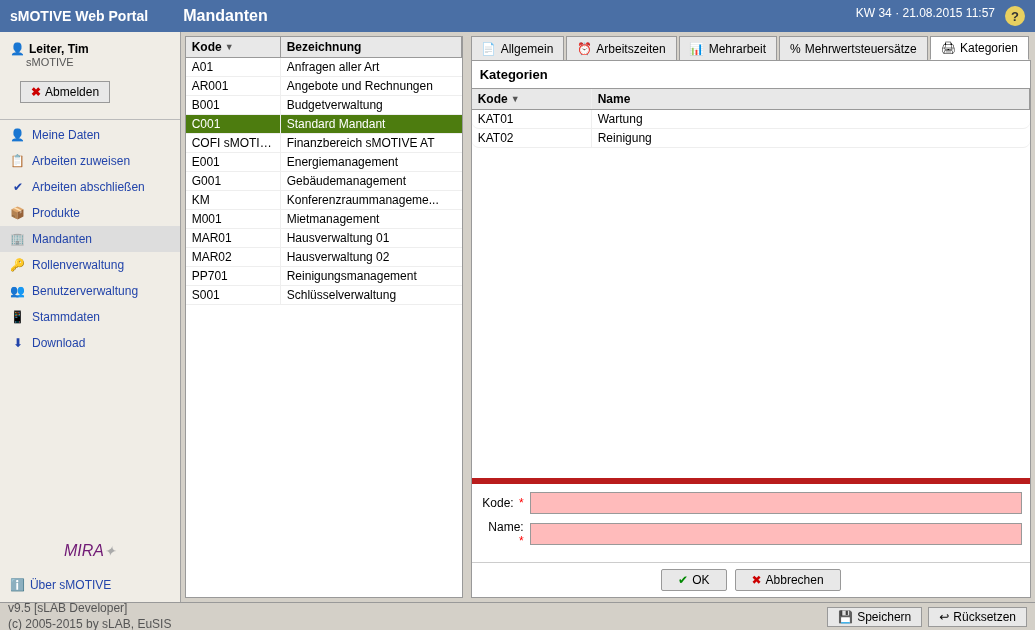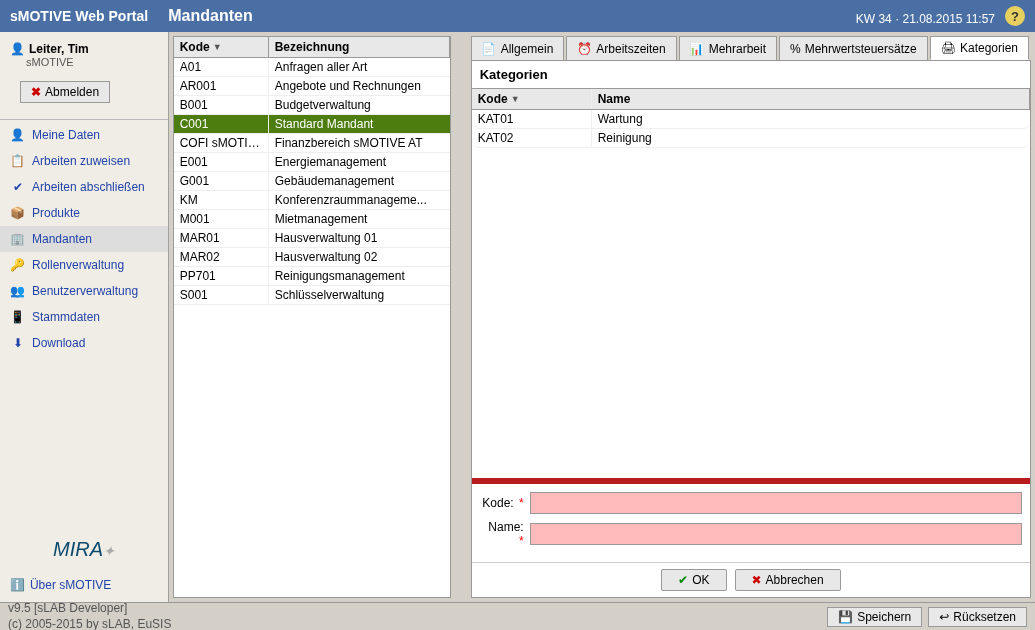--- a/index.html
+++ b/index.html
@@ -1,25 +1,25 @@
 <!DOCTYPE html>
 <html><head>
   <meta charset="utf-8">
   <style>
     * { box-sizing: border-box; margin: 0; padding: 0; font-family: Arial, sans-serif; font-size: 12px; }
     body { width: 1035px; height: 630px; overflow: hidden; background: #d4d0c8; }
 
     
     .header {
       display: flex; align-items: center; justify-content: space-between;
-      background: #4a6fa5; height: 32px; padding: 0 10px;
+      background: #4a6fa5; height: 32px; padding: 0 10px; gap: 15px;
     }
     .header-left { color: white; font-weight: bold; font-size: 14px; }
     .header-title { color: white; font-size: 16px; font-weight: bold; flex: 1; padding-left: 20px; }
-    .header-right { display: flex; align-items: flex-end; gap: 10px; color: white; font-size: 12px; }
+    .header-right { display: flex; align-items: flex-start; gap: 10px; color: white; font-size: 12px; }
     .help-btn {
       width: 20px; height: 20px; border-radius: 50%; background: #e8d060;
       color: #333; font-weight: bold; display: flex; align-items: center; justify-content: center;
       cursor: pointer; font-size: 13px;
     }
 
     
     .main-layout { display: flex; height: calc(630px - 32px - 28px); }
 
     
@@ -117,21 +117,21 @@
     .footer-left { font-size: 10px; color: #555; line-height: 1.3; }
     .footer-right { display: flex; gap: 6px; }
     .footer-btn {
       padding: 2px 10px; border: 1px solid #999; background: #e8e8e8;
       cursor: pointer; display: flex; align-items: center; gap: 4px; font-size: 11px;
     }
 
     
     .sort-arrow { font-size: 9px; color: #555; }
 
-    .content-row { display: flex; flex: 1; gap: 20px; overflow: hidden; }
+    .content-row { display: flex; flex: 1; gap: 8px; overflow: hidden; }
 
     .full-right { display: flex; flex-direction: column; flex: 1; }
   </style>
 </head>
 <body>
 
 <div class="header">
   <span class="header-left">sMOTIVE Web Portal</span>
   <span class="header-title">Mandanten</span>
   <span class="header-right">
@@ -190,21 +190,21 @@
       <span class="sidebar-icon">📱</span>
       <span>Stammdaten</span>
     </div>
     <div class="sidebar-item">
       <span class="sidebar-icon">⬇</span>
       <span>Download</span>
     </div>
 
     <div style="margin-top: auto;">
       <div class="mira-logo">
-        <span style="font-size: 20px; color: #0c4a6e; font-style: italic;">MIRA</span><span style="font-size: 14px; color: #aaa;">✦</span>
+        <span style="font-size: 16px; color: #701a75; font-style: italic;">MIRA</span><span style="font-size: 14px; color: #aaa;">✦</span>
       </div>
       <div class="about-link">
         <span>ℹ️</span>
         <span>Über sMOTIVE</span>
       </div>
     </div>
   </div>
 
   <div class="content">
     <div class="content-row">

